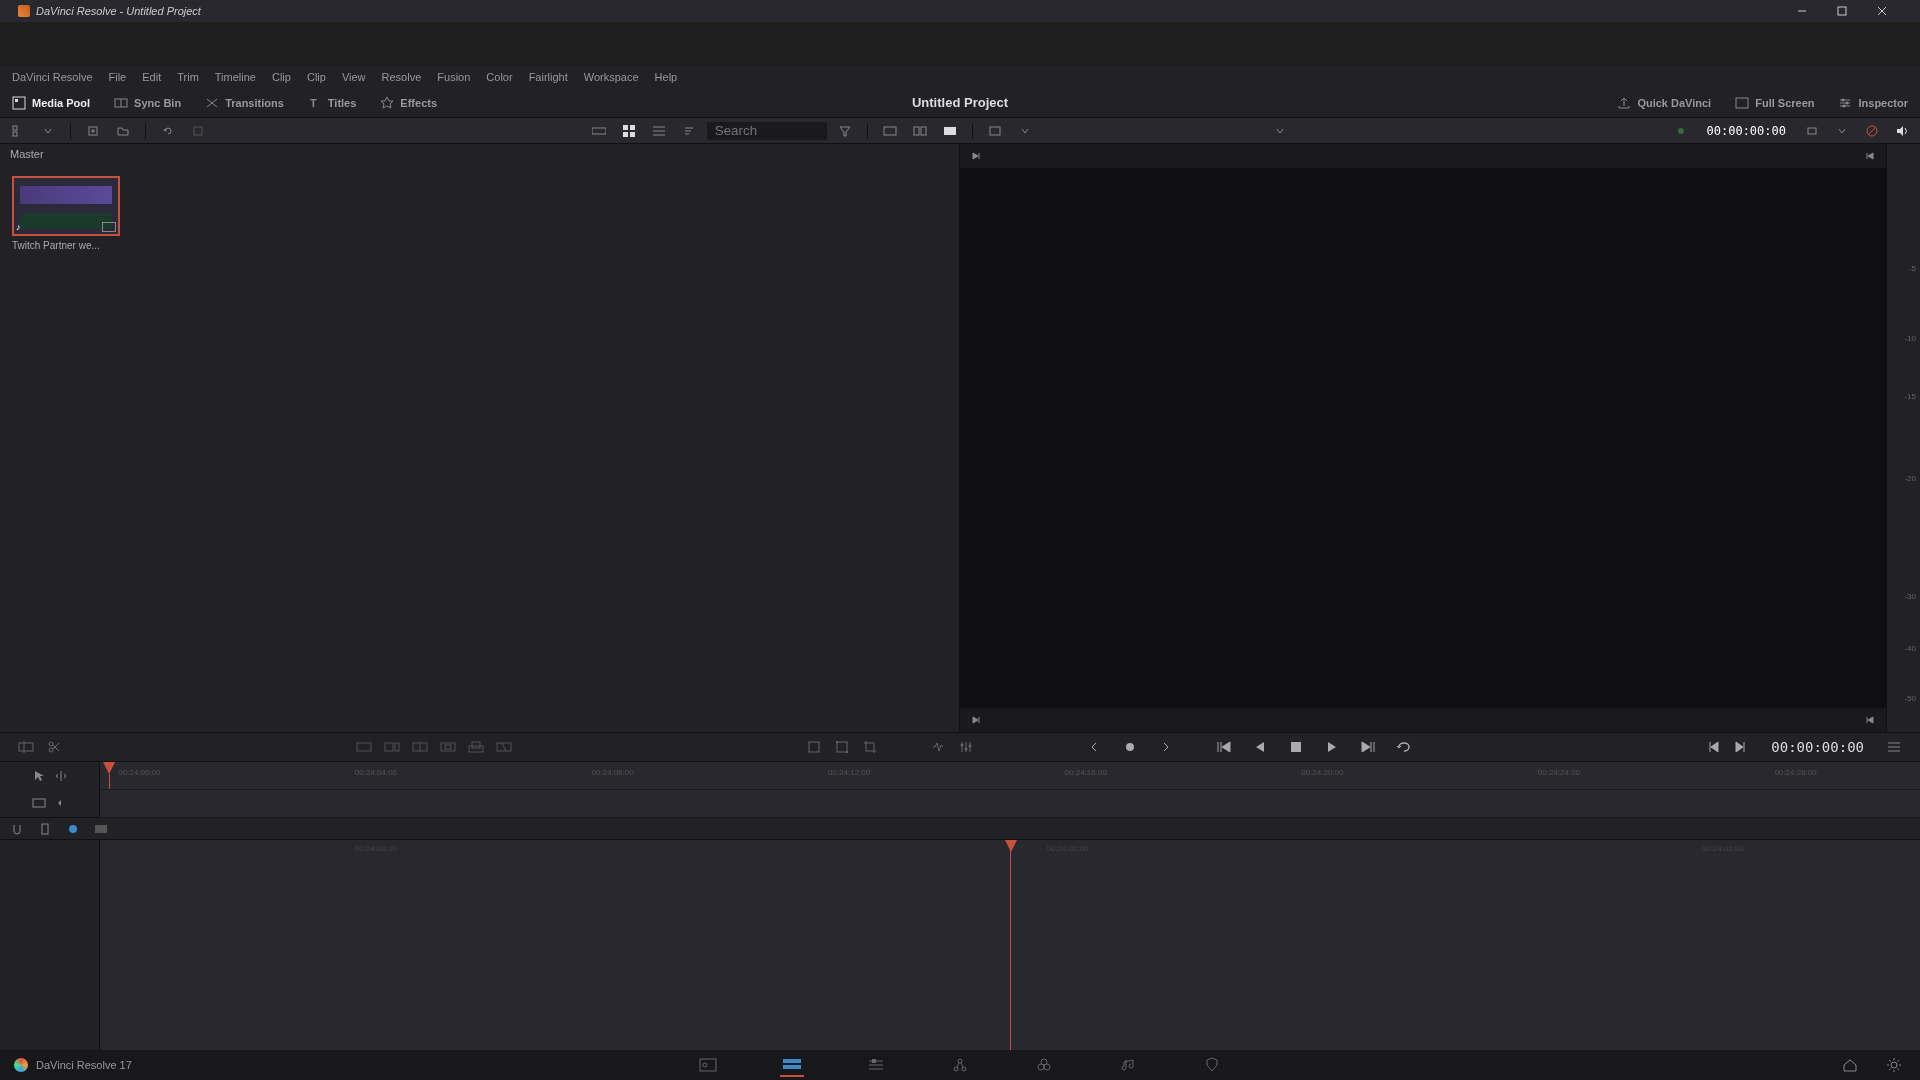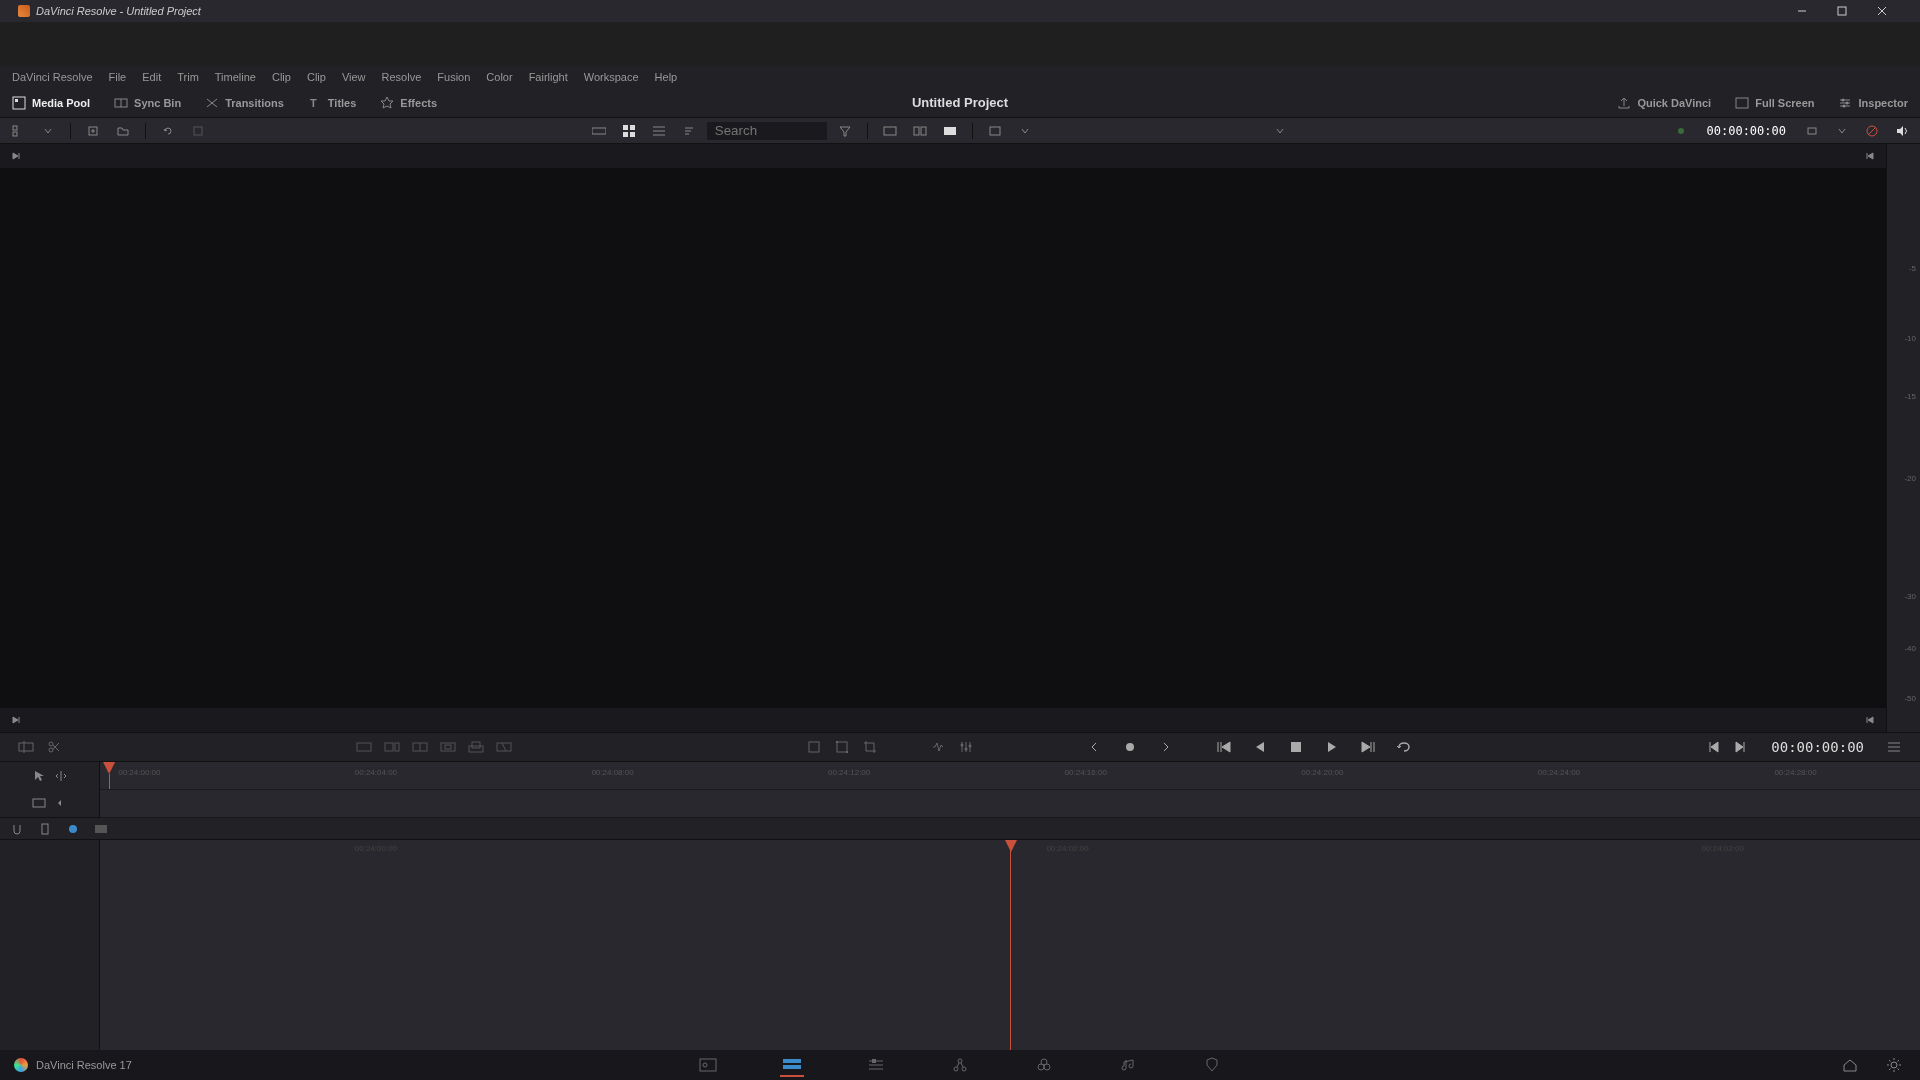--- a/index.html
+++ b/index.html
@@ -336,20 +336,32 @@
     </div>
   <div class="tbtn active">
       <svg width="14" height="14">
         <path d="M2 5 L5 5 L8 2 L8 12 L5 9 L2 9 Z" fill="#ddd"></path>
         <path d="M10 4 Q13 7 10 10" stroke="#ddd" fill="none"></path>
       </svg>
     </div>
 </div>
 
 <div class="main-area">
+  <div class="media-panel">
+    <div class="breadcrumb">Master</div>
+    <div class="media-grid">
+      <div class="media-item">
+        <div class="media-thumb">
+          <span class="audio-icon">♪</span>
+          <span class="tl-icon"></span>
+        </div>
+        <div class="media-label">Twitch Partner we...</div>
+      </div>
+    </div>
+  </div>
   <div class="viewer-panel">
     <div class="viewer-top">
       <div class="vicon">
           <svg width="10" height="10">
             <path d="M2 2 L7 5 L2 8 Z M8 2 L8 8" fill="#888" stroke="#888"></path>
           </svg>
         </div>
       <div class="vicon">
           <svg width="10" height="10">
             <path d="M8 2 L3 5 L8 8 Z M2 2 L2 8" fill="#888" stroke="#888"></path>

